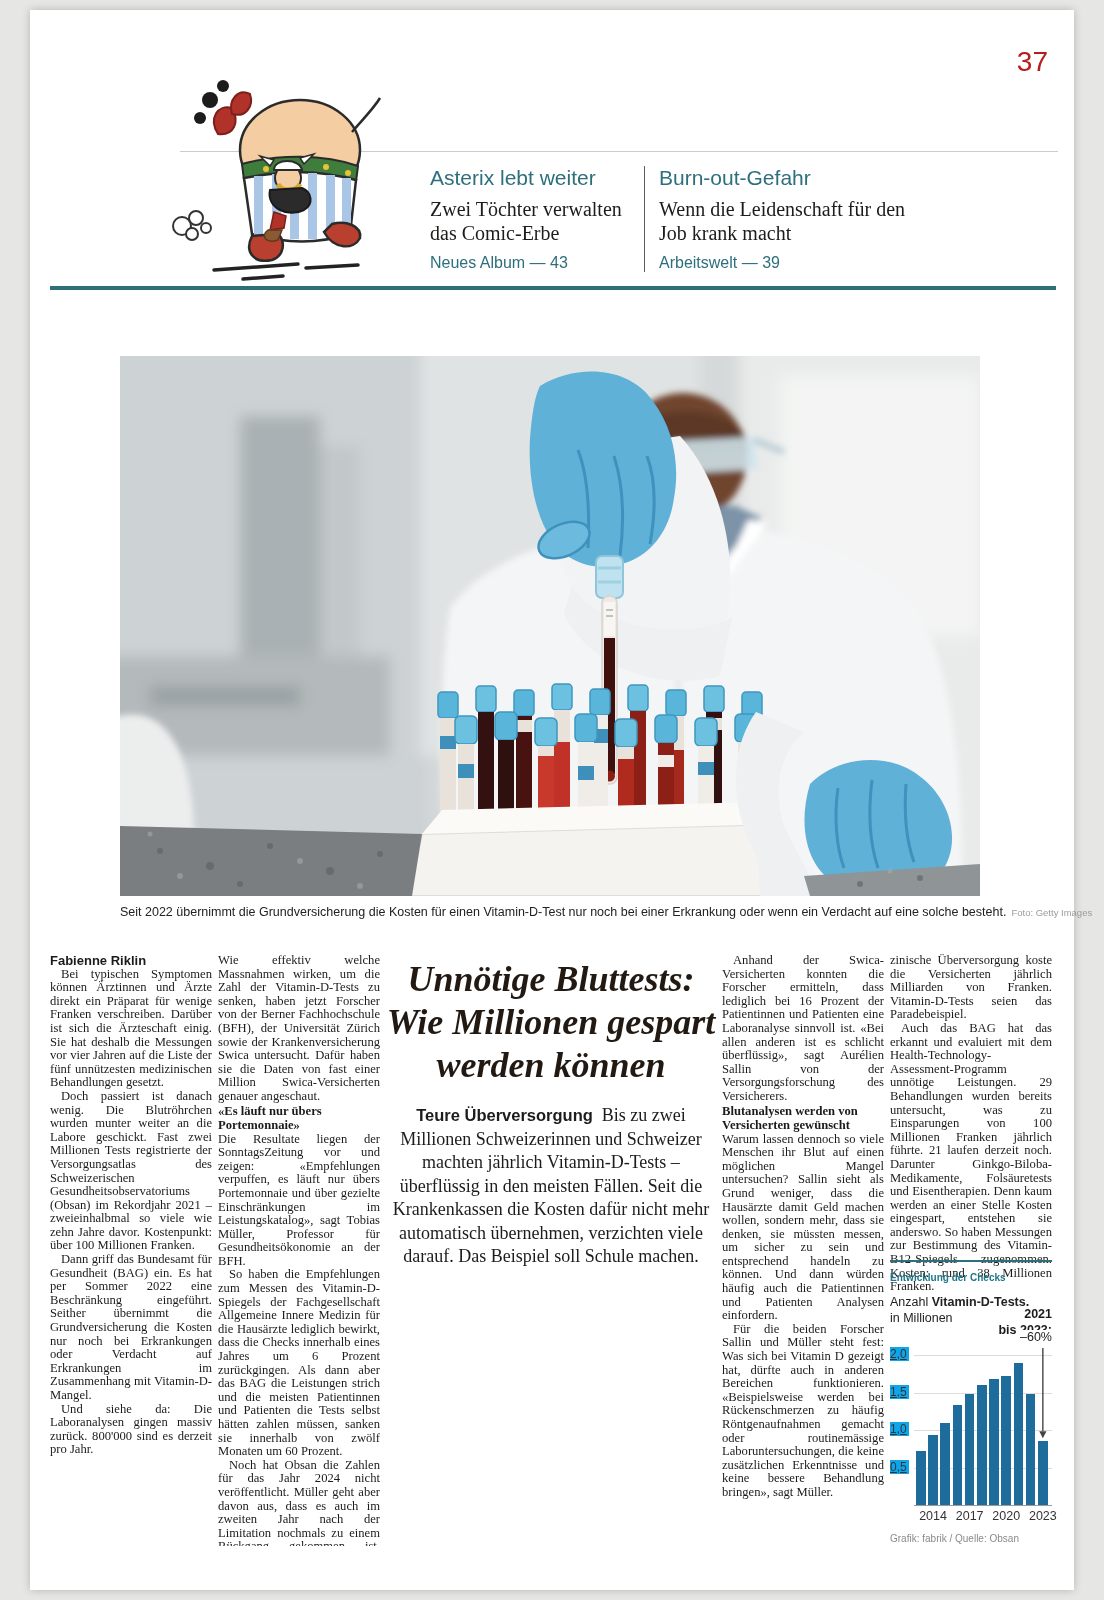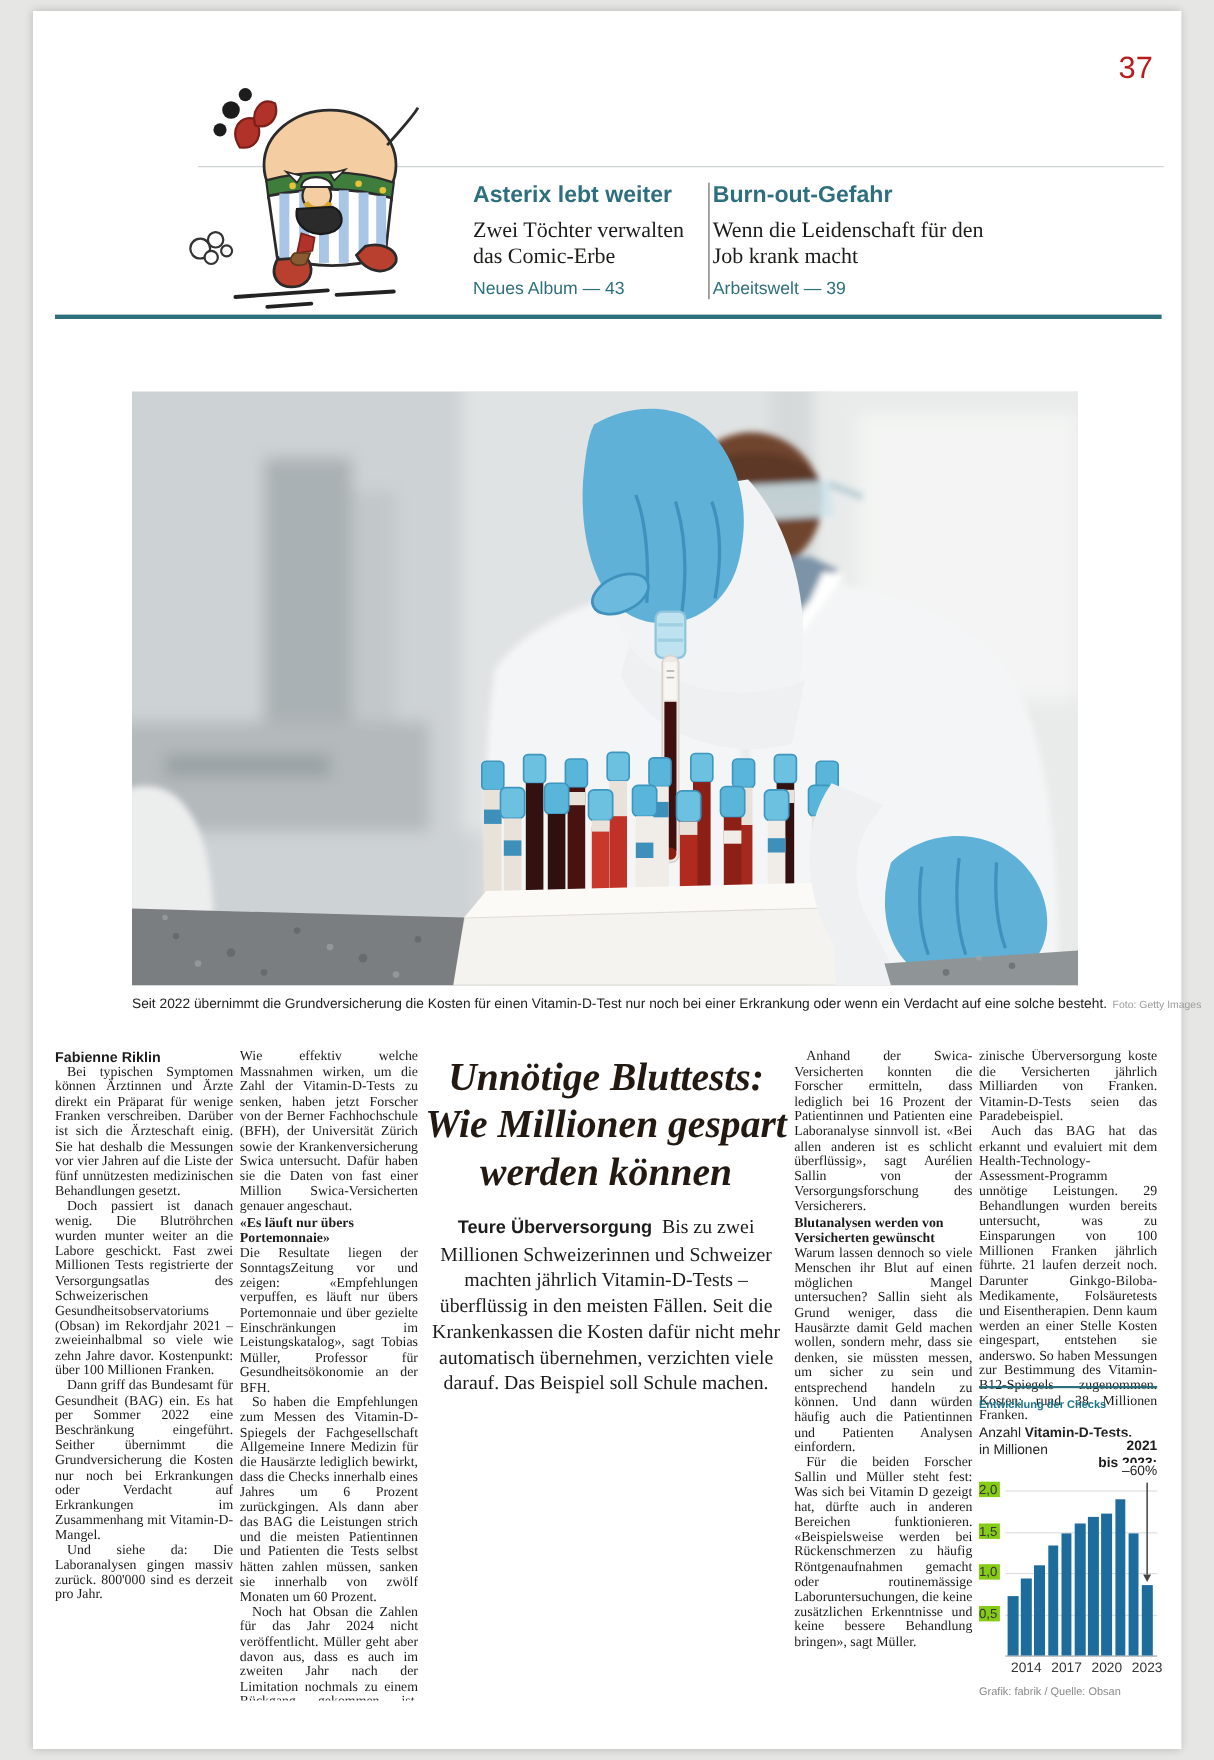--- a/index.html
+++ b/index.html
@@ -8,22 +8,22 @@
 
   
   .masthead{position:absolute;top:16px;left:0;width:100%;text-align:center;
     font-weight:700;font-size:94px;line-height:1;letter-spacing:-5px;color:#3c7883;}
   .pagenum{position:absolute;top:20px;right:26px;font-size:28px;color:#b91c1c;margin-top:16px;}
   .mast-rule{position:absolute;top:141px;left:150px;right:16px;height:1px;background:#c9cdcd;}
   .asterix{position:absolute;left:118px;top:64px;width:276px;height:218px;}
 
   .teasers{position:absolute;left:400px;top:156px;width:628px;display:flex;align-items:stretch;}
   .teaser{width:202px;}
-  .teaser.second{border-left:1px solid #5c5c5c;padding-left:3px;margin-left:12px;width:250px;}
-  .t-title{font-weight:700;font-size:21px;color:#2d6f7c;margin:0 0 7px;}
+  .teaser.second{border-left:1px solid #5c5c5c;padding-left:14px;margin-left:12px;width:250px;}
+  .t-title{font-weight:400;font-size:21px;color:#2d6f7c;margin:0 0 7px;}
   .t-sub{font-family:"Liberation Serif",serif;font-size:20px;line-height:24px;color:#1d1c1a;margin:0;}
   .t-ref{font-size:16px;color:#2d6f7c;margin-top:9px;}
   .thick-rule{position:absolute;top:276px;left:20px;right:18px;height:4px;background:#2e6f7c;}
 
   
   .photo{position:absolute;left:90px;top:346px;width:860px;height:540px;overflow:hidden;background:#d8dbdc;}
   .photo svg{display:block;width:100%;height:100%;}
   .caption{position:absolute;left:90px;top:895px;width:866px;font-size:12.5px;color:#222;white-space:nowrap;}
   .caption .credit{font-size:9.5px;color:#9b9b9b;margin-left:5px;}
 
@@ -49,21 +49,21 @@
 
   
   .chart{position:absolute;left:840px;top:306px;width:162px;}
   .chart-rule{height:2px;background:#2e6f7c;}
   .chart-title{font-weight:700;font-size:10px;color:#1f7689;margin:10px 0 11px;}
   .chart-sub{font-size:12.5px;line-height:16px;color:#222;}
   .chart-ann{position:absolute;right:0;top:46px;text-align:right;font-size:12.5px;line-height:16px;font-weight:700;color:#1b1b1b;background:#fff;padding-left:3px;}
   .plot{position:relative;height:172px;margin-top:8px;}
   .gridline{position:absolute;left:24px;right:0;height:1px;background:#dcdcdc;}
   .baseline{position:absolute;left:24px;right:0;bottom:0;height:1px;background:#9b9b9b;}
-  .ylab{position:absolute;left:0;font-size:12px;color:#333;background:#84cc16;padding-right:2px;}
+  .ylab{position:absolute;left:0;font-size:12px;color:#333;background:#0ea5e9;padding-right:2px;text-decoration:underline;}
   .bar{position:absolute;bottom:1px;}
   .minus{position:absolute;right:0;top:-4px;font-size:12.5px;color:#1b1b1b;background:#fff;padding-left:3px;}
   .arrow-svg{position:absolute;left:0;top:0;width:100%;height:100%;overflow:visible;}
   .xlabs{position:relative;height:18px;font-size:12.5px;color:#333;}
   .xlab{position:absolute;top:3px;transform:translateX(-50%);}
   .source{font-size:10px;color:#8a8a8a;margin-top:9px;}
 </style>
 </head>
 <body>
 

